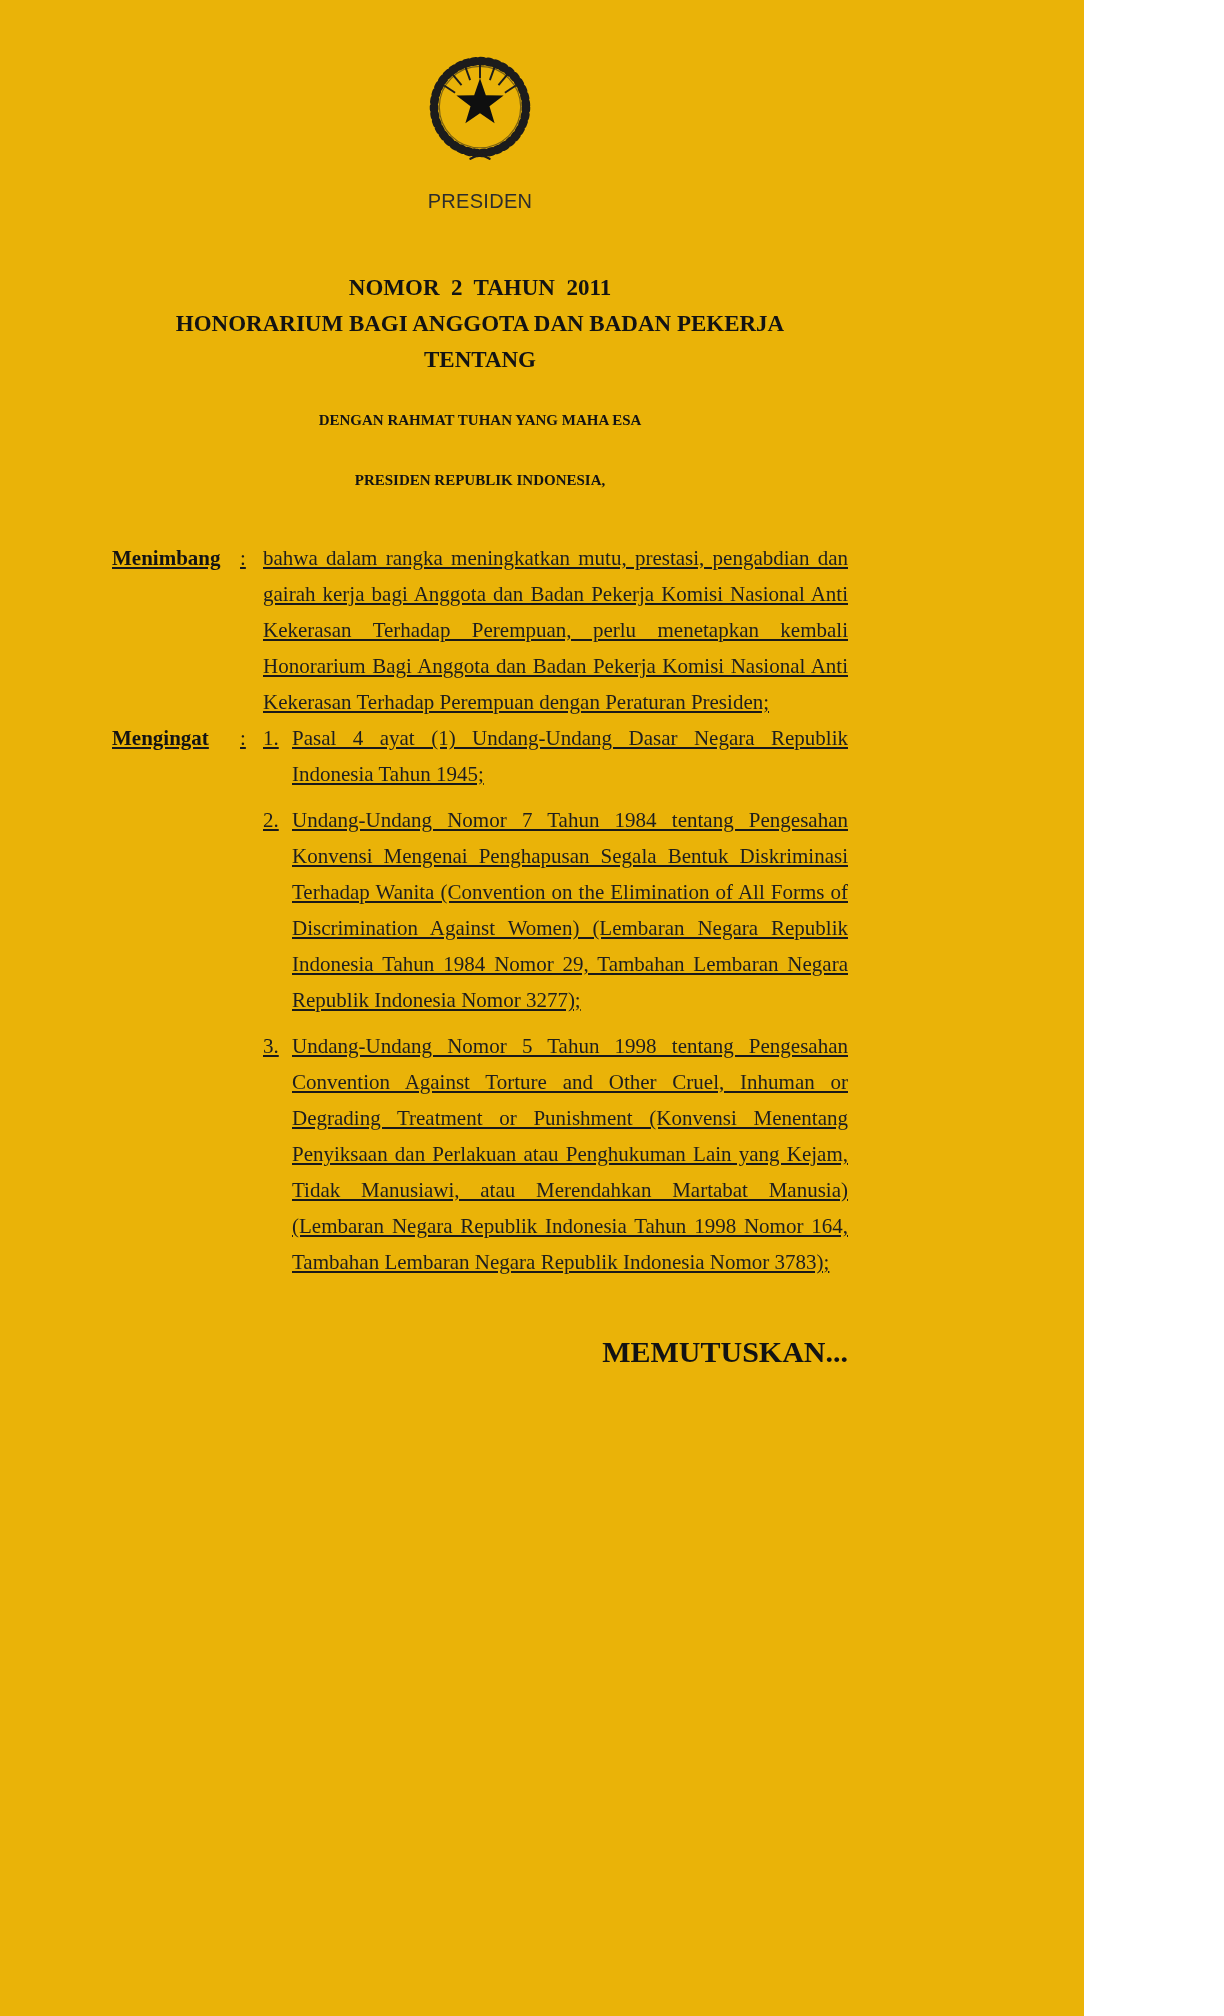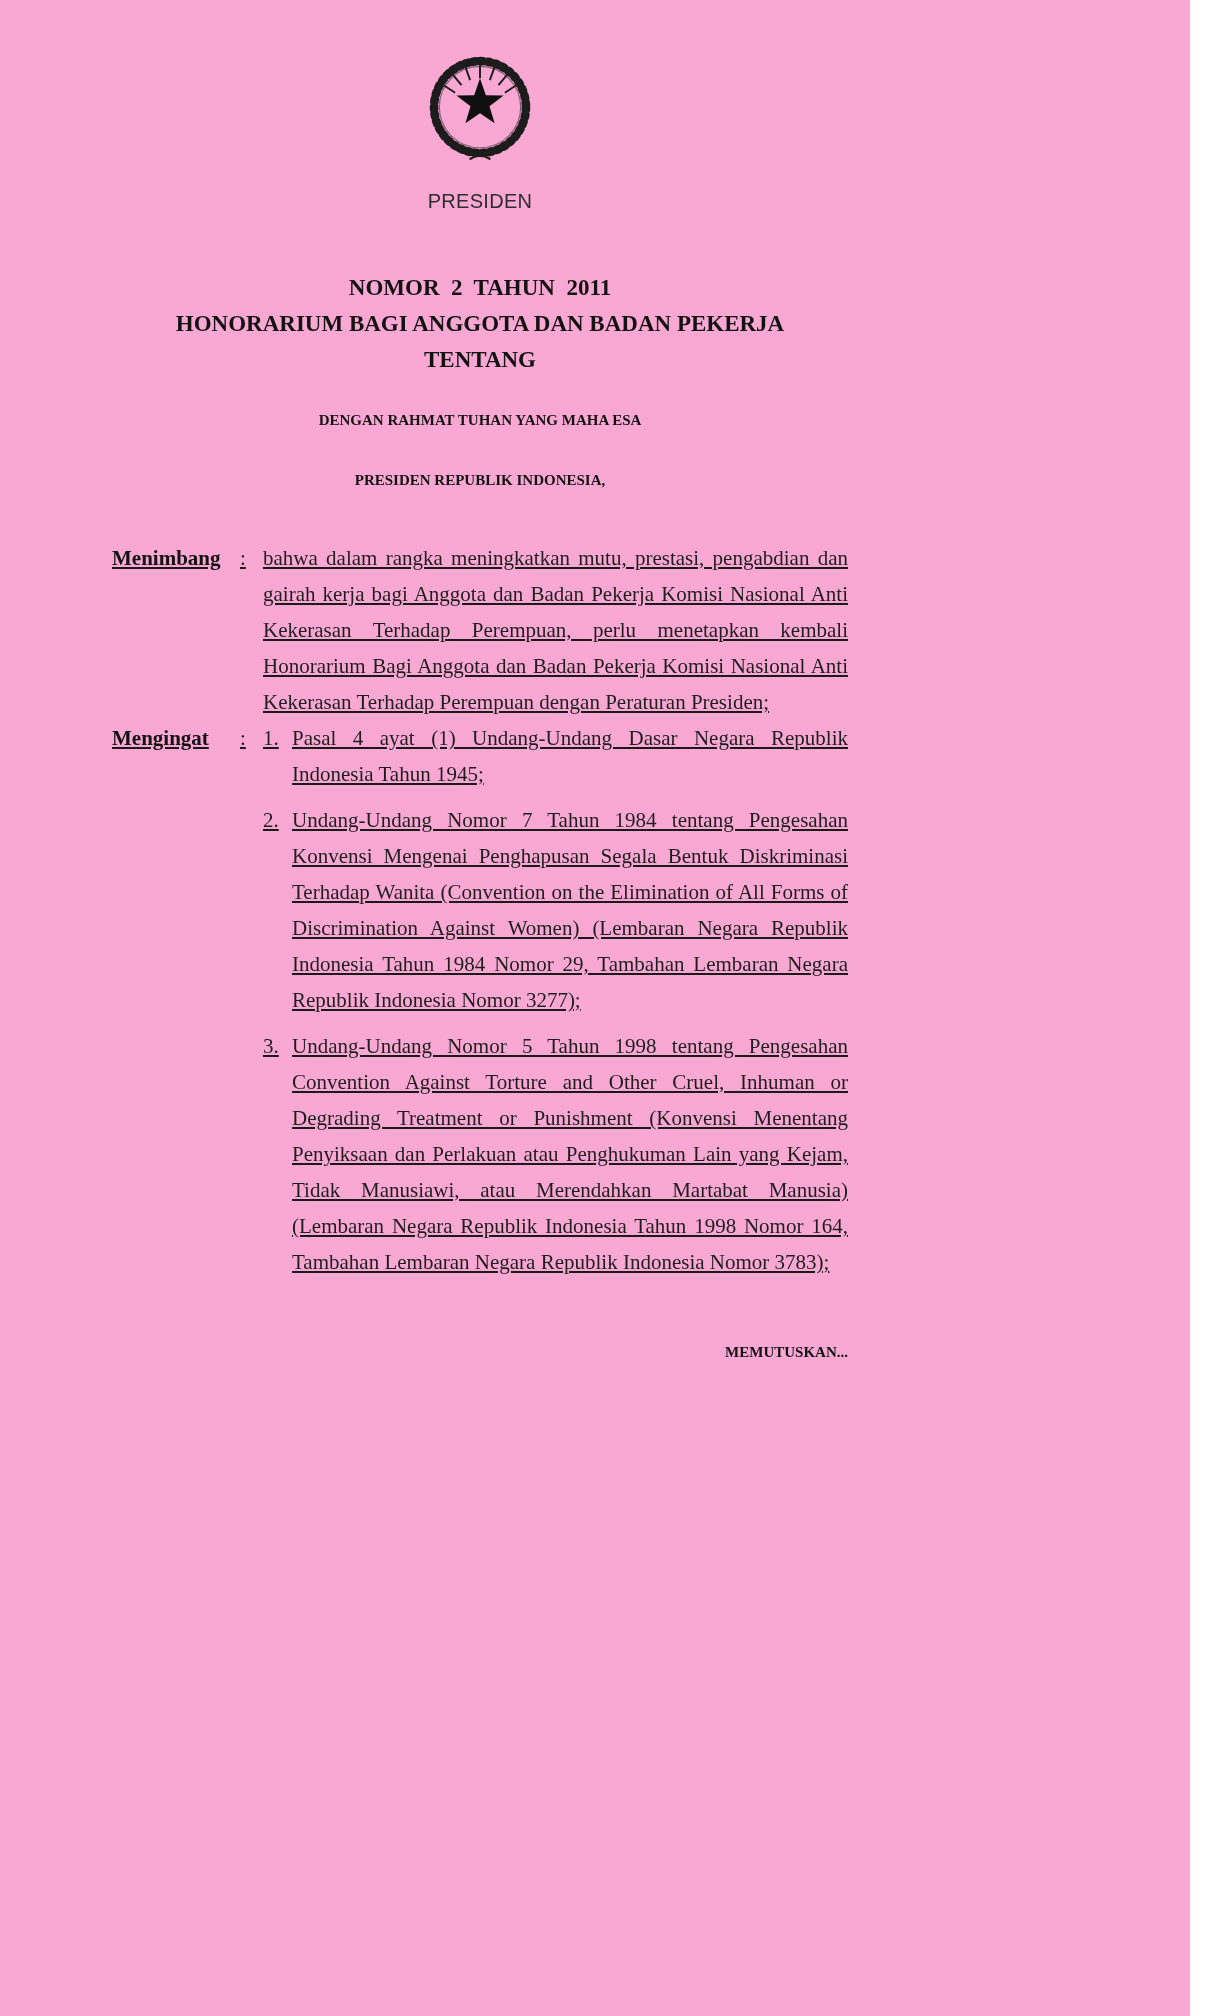--- a/index.html
+++ b/index.html
@@ -2,23 +2,23 @@
 <html><head>
 <meta charset="utf-8">
 <style>
   html, body {
     margin: 0;
     padding: 0;
     background: #ffffff;
   }
   .page {
     position: relative;
-    width: 1190px;
+    width: 1084px;
     height: 2016px;
-    background: #f9a8d4;
+    background: #eab308;
     color: #1a1a1a;
     font-family: "Liberation Serif", serif;
     overflow: hidden;
   }
   .content {
     position: absolute;
     left: 112px;
     top: 0;
     width: 736px;
   }
@@ -84,21 +84,21 @@
   }
   .item-number { color: #1e1e1e; }
   .item-text {
     text-align: justify;
     color: #1e1e1e;
   }
   .decision {
     margin-top: 44px;
     text-align: right;
     font-weight: bold;
-    font-size: 15px;
+    font-size: 30px;
     line-height: 36px;
     color: #131313;
   }
   .seal-svg { display: block; margin: 0 auto; }
 </style>
 </head>
 <body>
 
 <div class="page">
   <div class="content">

